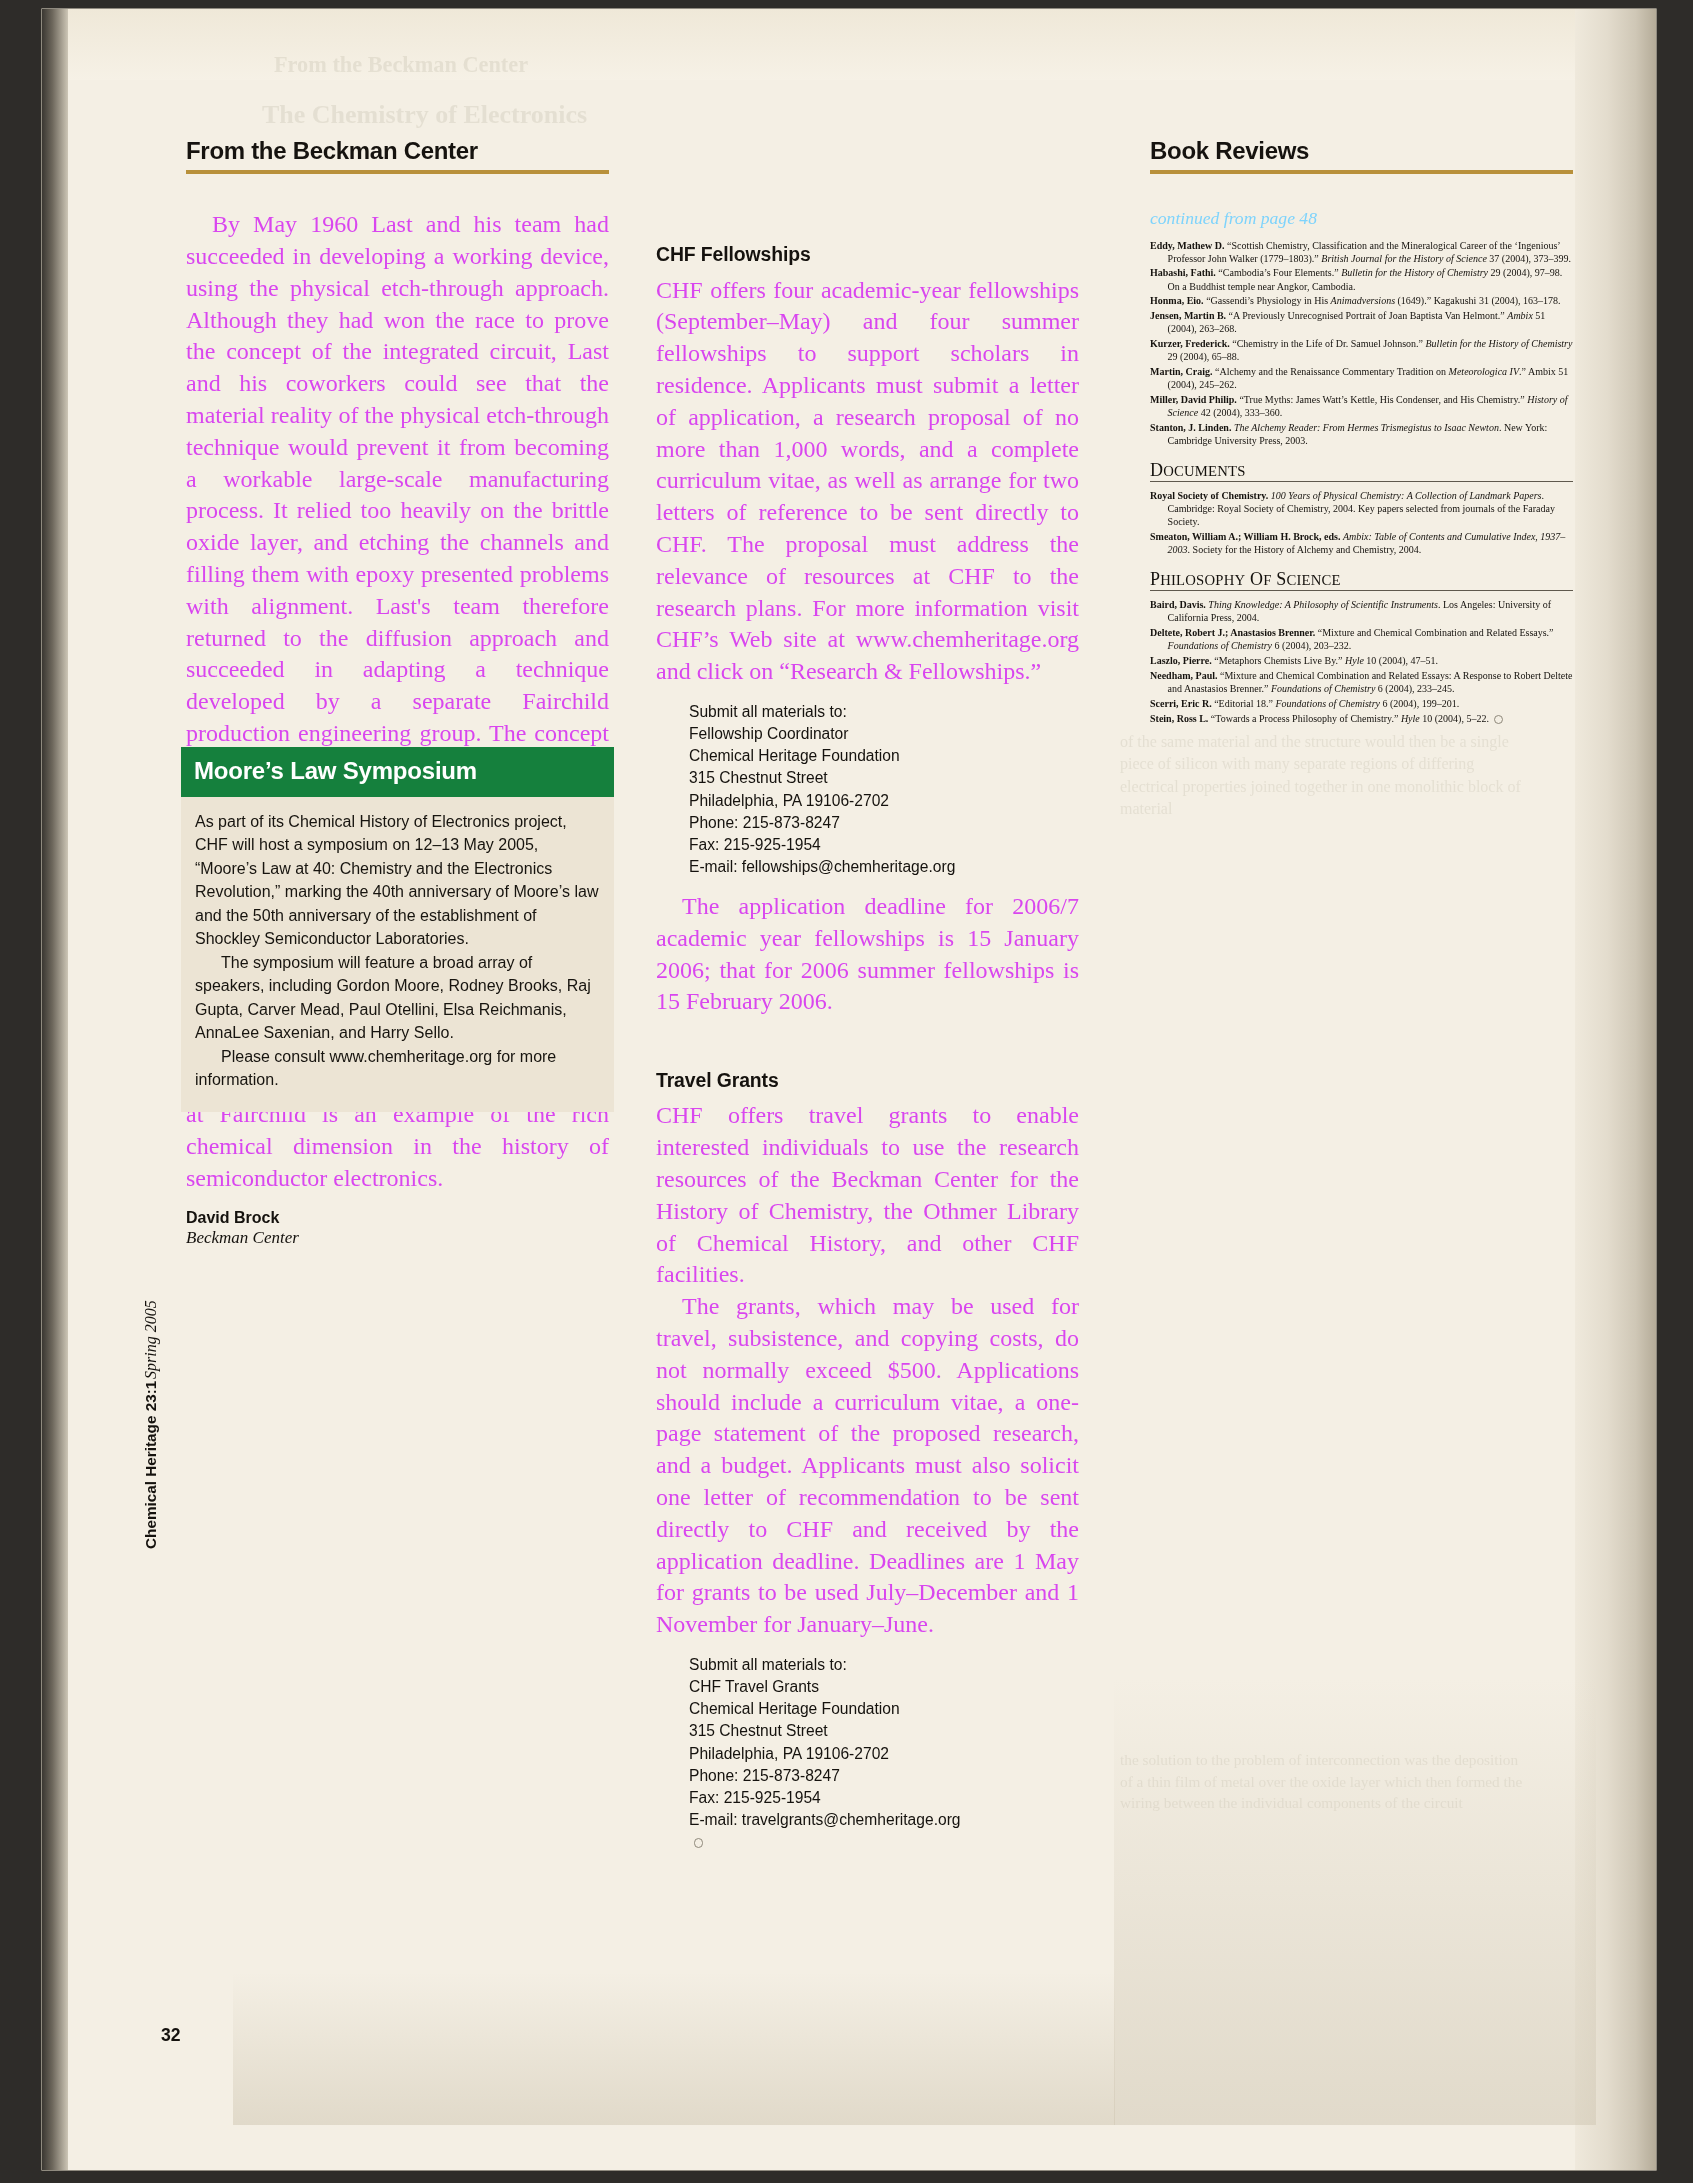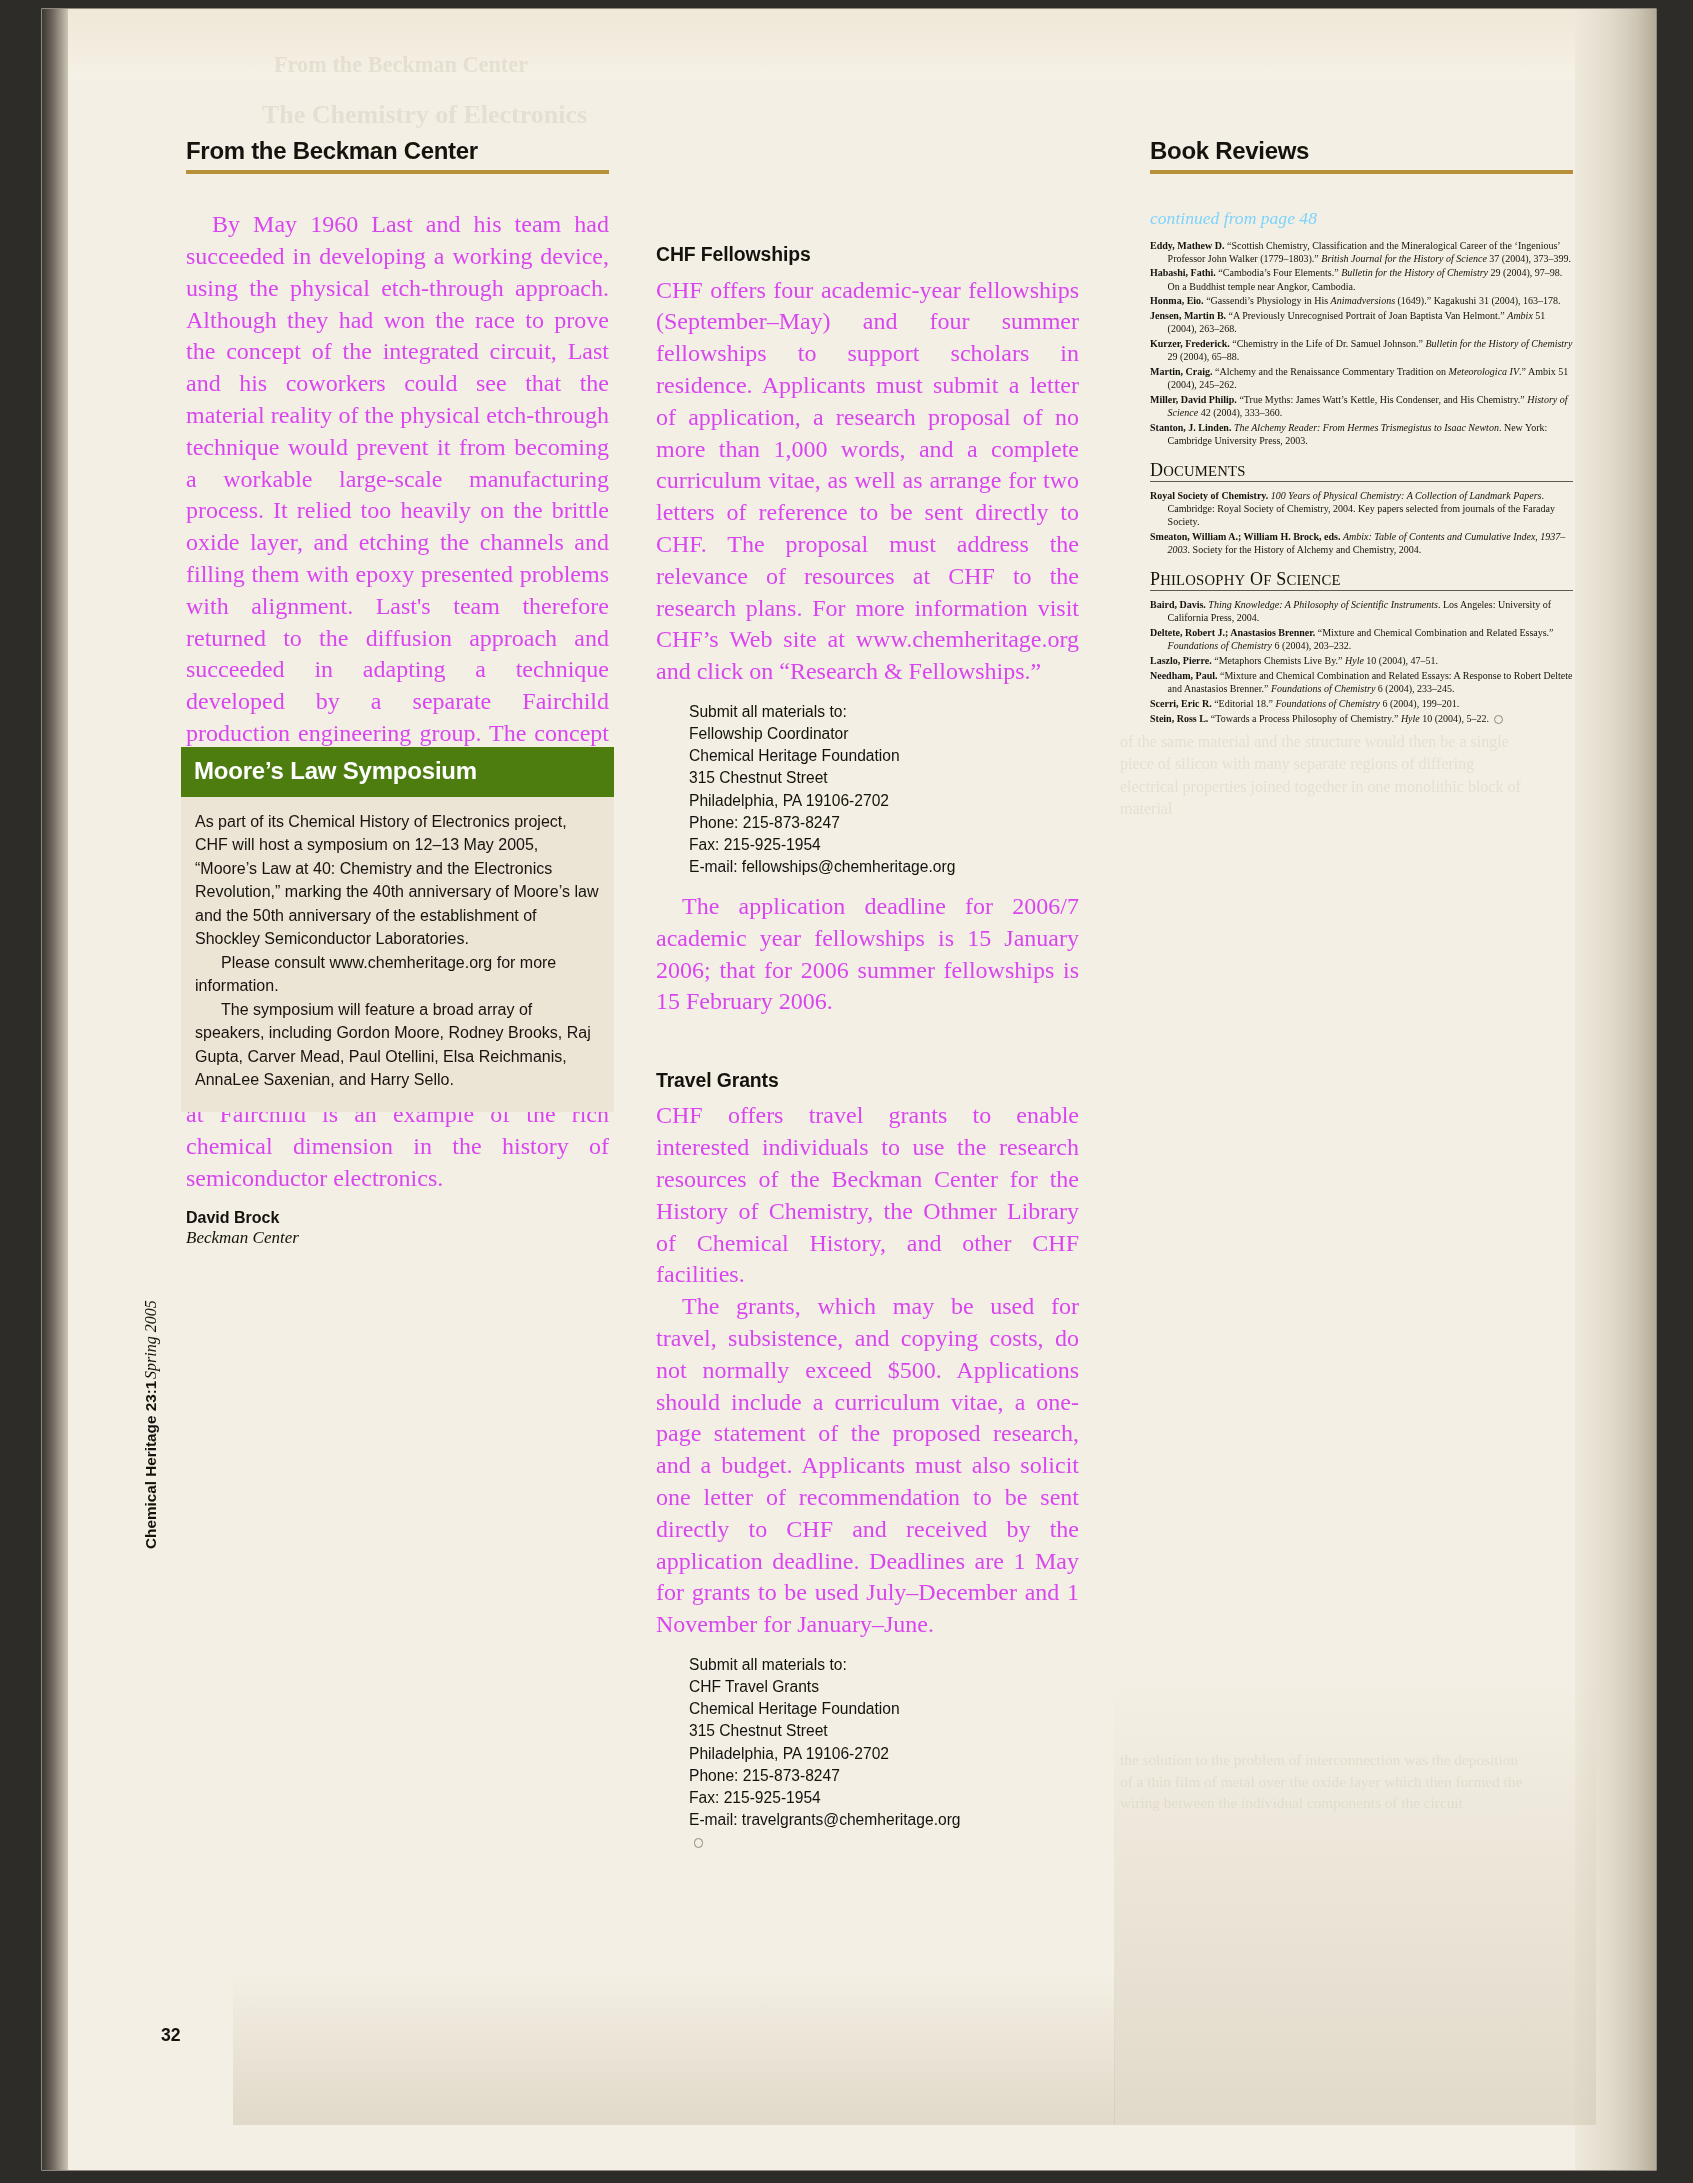--- a/index.html
+++ b/index.html
@@ -133,21 +133,21 @@
     margin-left: 4.7px;
   }
   
   #sidebar-box {
     position: absolute;
     left: 113px;
     top: 738px;
     width: 433px;
   }
   .sidebar-title {
-    background: #4d7c0f;
+    background: #15803d;
     color: #ffffff;
     font-family: "Liberation Sans", sans-serif;
     font-weight: bold;
     font-size: 24px;
     letter-spacing: -0.2px;
     padding: 9.4px 13px 11.8px 13px;
   }
   .sidebar-body {
     background: #ece4d4;
     font-family: "Liberation Sans", sans-serif;
@@ -274,22 +274,22 @@
       </div>
 
       <div class="byline-name">David Brock</div>
       <div class="byline-org">Beckman Center</div>
     </div>
 
     <div id="sidebar-box">
       <div class="sidebar-title">Moore’s Law Symposium</div>
       <div class="sidebar-body">
         <p>As part of its Chemical History of Electronics project, CHF will host a symposium on 12–13 May 2005, “Moore’s Law at 40: Chemistry and the Electronics Revolution,” marking the 40th anniversary of Moore’s law and the 50th anniversary of the establishment of Shockley Semiconductor Laboratories.</p>
+        <p>The symposium will feature a broad array of speakers, including Gordon Moore, Rodney Brooks, Raj Gupta, Carver Mead, Paul Otellini, Elsa Reichmanis, AnnaLee Saxenian, and Harry Sello.</p>
         <p>Please consult www.chemheritage.org for more information.</p>
-        <p>The symposium will feature a broad array of speakers, including Gordon Moore, Rodney Brooks, Raj Gupta, Carver Mead, Paul Otellini, Elsa Reichmanis, AnnaLee Saxenian, and Harry Sello.</p>
       </div>
     </div>
 
     <div class="col" id="col2">
       <div style="margin-top:234px;">
         <div class="sub-head">CHF Fellowships</div>
         <div class="body">
           <p style="text-indent:0;">CHF offers four academic-year fellowships (September–May) and four summer fellowships to support scholars in residence. Applicants must submit a letter of application, a research proposal of no more than 1,000 words, and a complete curriculum vitae, as well as arrange for two letters of reference to be sent directly to CHF. The proposal must address the relevance of resources at CHF to the research plans. For more information visit CHF’s Web site at www.chemheritage.org and click on “Research &amp; Fellowships.”</p>
         </div>
         <div class="addr">

